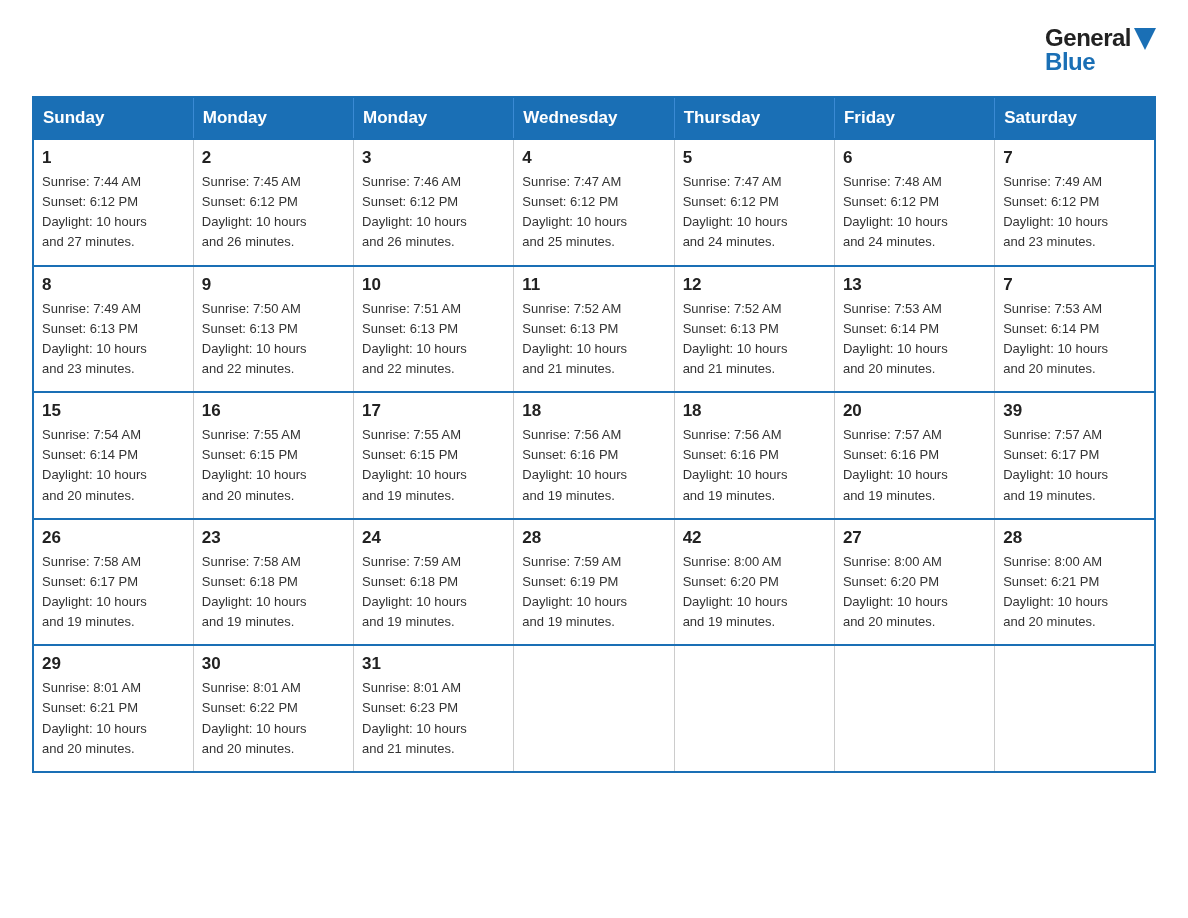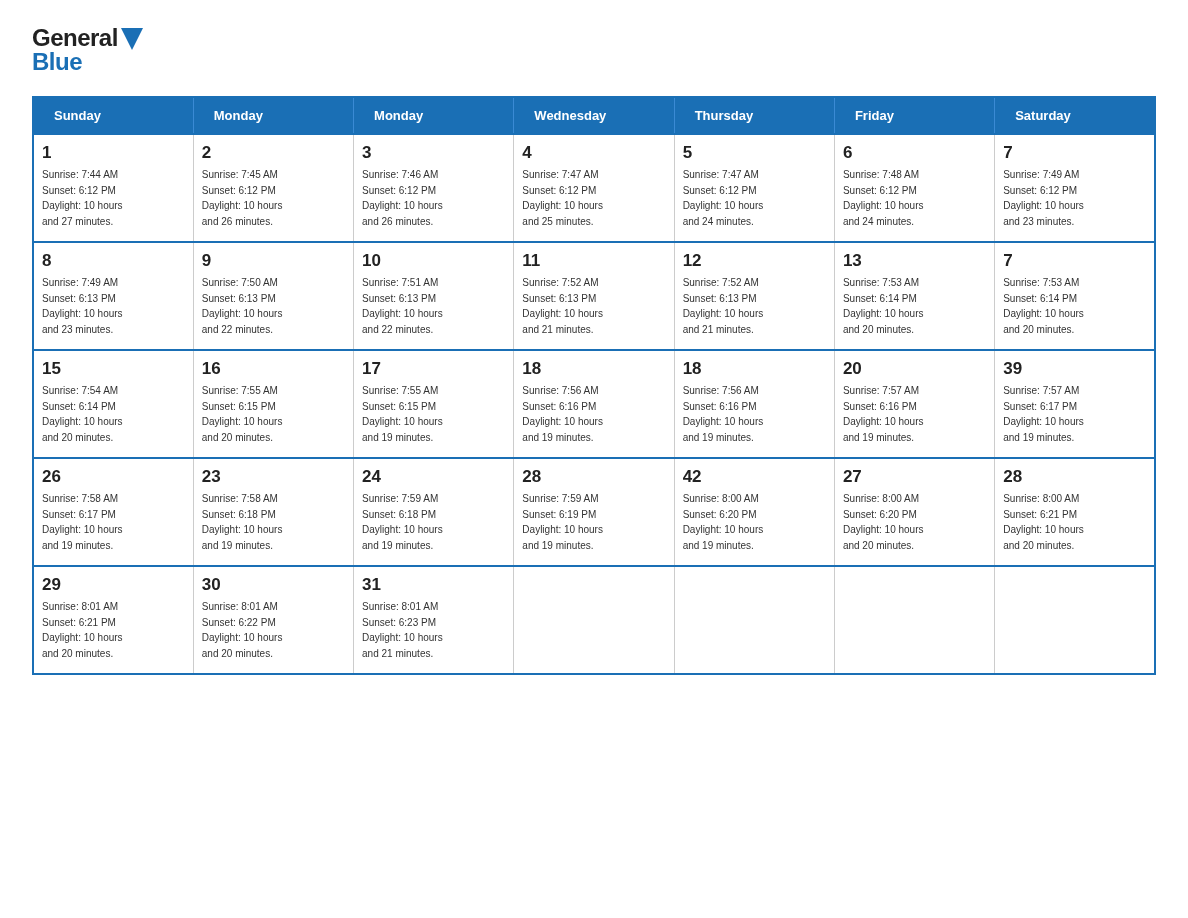--- a/index.html
+++ b/index.html
@@ -5,21 +5,21 @@
     * { box-sizing: border-box; margin: 0; padding: 0; }
     body {
       font-family: Arial, sans-serif;
       background: #fff;
       padding: 24px 32px;
       width: 1188px;
       min-height: 918px;
     }
     .header {
       display: flex;
-      justify-content: flex-start;
+      justify-content: flex-end;
       align-items: flex-start;
       margin-bottom: 20px;
     }
     .title-block {
       text-align: right;
     }
     .month-title {
       font-size: 52px;
       font-weight: bold;
       color: #222;
@@ -33,23 +33,23 @@
     .calendar-table {
       width: 100%;
       border-collapse: collapse;
       border: 2px solid #1a6fb5;
     }
     .calendar-table thead tr {
       background-color: #1a6fb5;
     }
     .calendar-table thead th {
       color: #fff;
-      font-size: 13px;
+      font-size: 17px;
       font-weight: bold;
-      padding: 10px 20px;
+      padding: 10px 9px;
       text-align: left;
       border-right: 1px solid #3a8ad4;
     }
     .calendar-table thead th:last-child {
       border-right: none;
     }
     .calendar-table tbody tr {
       border-top: 2px solid #1a6fb5;
     }
     .calendar-table tbody td {
@@ -63,21 +63,21 @@
       border-right: none;
     }
     .day-number {
       font-size: 17px;
       font-weight: bold;
       color: #222;
       margin-bottom: 4px;
       display: block;
     }
     .day-info {
-      font-size: 10px;
+      font-size: 13px;
       color: #333;
       line-height: 1.55;
     }
     .empty-cell {
       background: #fff;
     }
 
     
     .logo-wrapper {
       display: flex;

